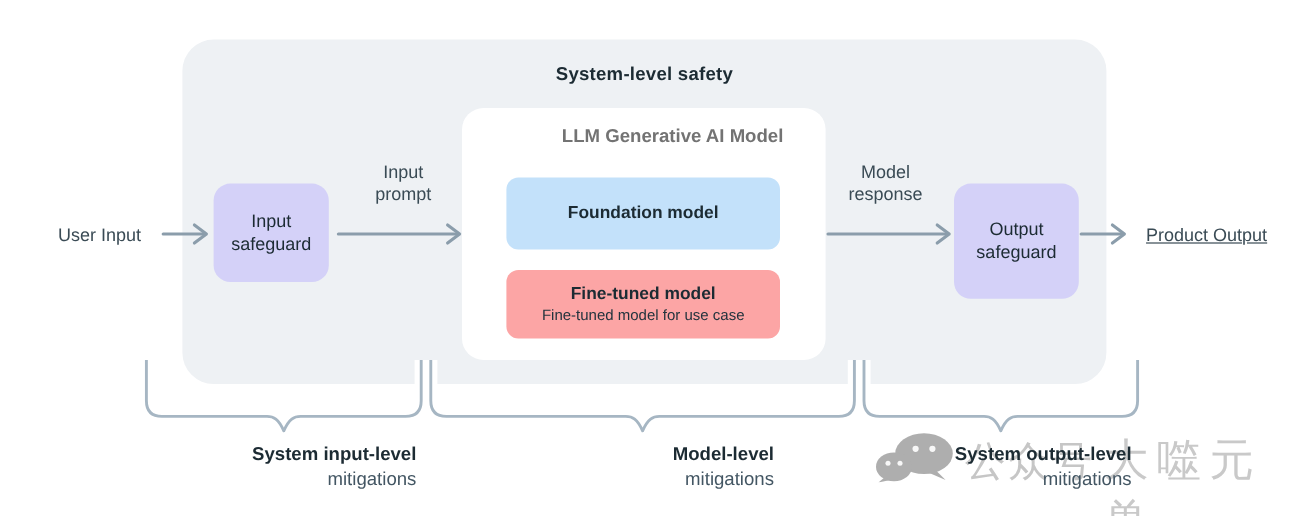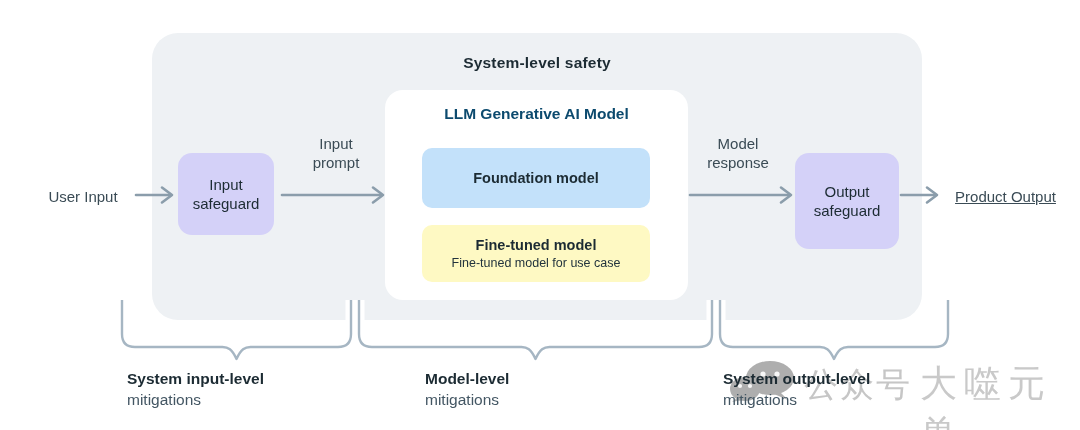--- a/index.html
+++ b/index.html
@@ -22,30 +22,30 @@
 
   .safeguard{position:absolute;background:#d4d1f8;border-radius:14px;
     display:flex;align-items:center;justify-content:center;text-align:center;
     font-size:15px;color:#1c2b33;line-height:19px;white-space:pre-line;z-index:3;}
   .safeguard-input{left:178px;top:153px;width:96px;height:82px;}
   .safeguard-output{left:795px;top:153px;width:104px;height:96px;}
 
   .llm-card{position:absolute;left:385px;top:90px;width:303px;height:210px;
     background:#ffffff;border-radius:18px;z-index:3;}
   .llm-title{position:absolute;left:0;top:15px;width:100%;text-align:center;
-    font-size:15.5px;font-weight:700;color:#0c4a6e;}
+    font-size:15.5px;font-weight:700;color:#737373;padding-left:24px;}
   .model-box{position:absolute;left:37px;width:228px;border-radius:10px;
     display:flex;flex-direction:column;align-items:center;justify-content:center;
     text-align:left;z-index:1;}
   .model-box .mb-title{font-size:14.5px;font-weight:700;color:#1c2b33;line-height:17px;}
   .model-box .mb-sub{font-size:12.5px;color:#22333d;line-height:15px;margin-top:2px;}
   .foundation-box{top:58px;height:60px;background:#c3e1fa;}
-  .finetuned-box{top:135px;height:57px;background:#fef9c3;}
+  .finetuned-box{top:135px;height:57px;background:#fca5a5;}
 
-  .brace-label{position:absolute;width:220px;text-align:left;z-index:4;}
+  .brace-label{position:absolute;width:220px;text-align:right;z-index:4;}
   .brace-label .bl-bold{font-size:15.5px;font-weight:700;color:#1c2b33;line-height:21px;white-space:nowrap;}
   .brace-label .bl-normal{font-size:15.5px;color:#435663;line-height:21px;}
   .brace-label-1{left:127px;top:368px;}
   .brace-label-2{left:425px;top:368px;}
   .brace-label-3{left:723px;top:368px;}
 
   .watermark{position:absolute;z-index:1;color:#c7c7c7;}
   .wm-icon{left:728px;top:360px;width:70px;height:42px;}
   .wm-platform{left:804px;top:362px;font-size:34px;letter-spacing:2px;color:#c6c6c6;}
   .wm-account{left:920px;top:359px;font-size:37px;letter-spacing:7px;color:#c9c9c9;}

